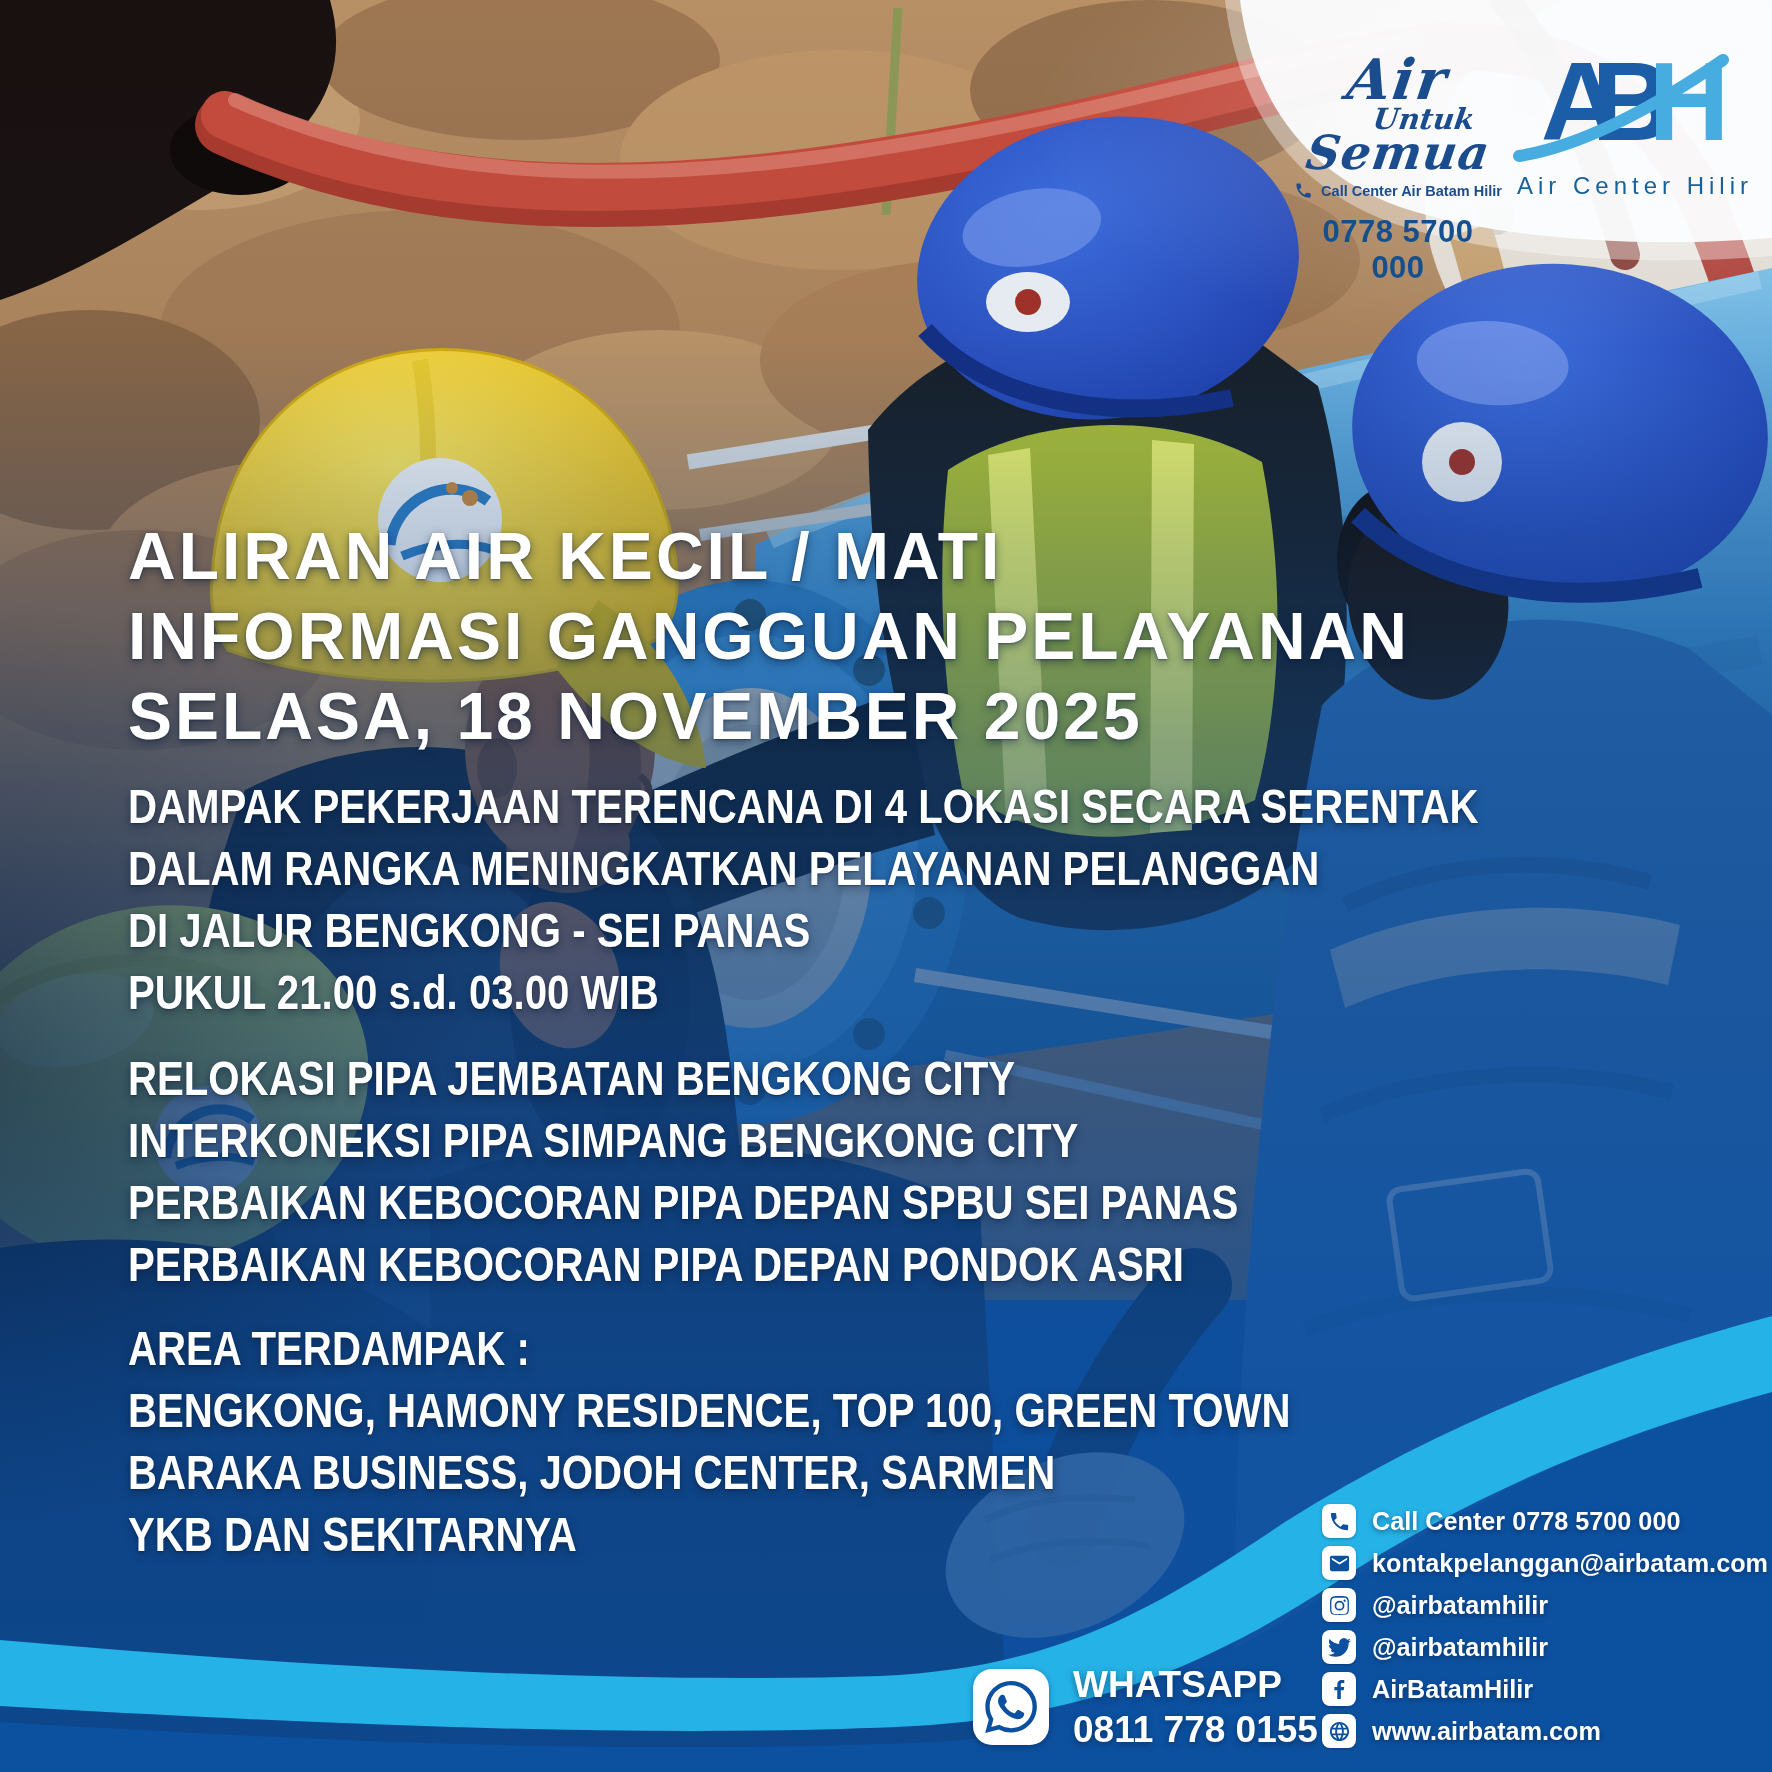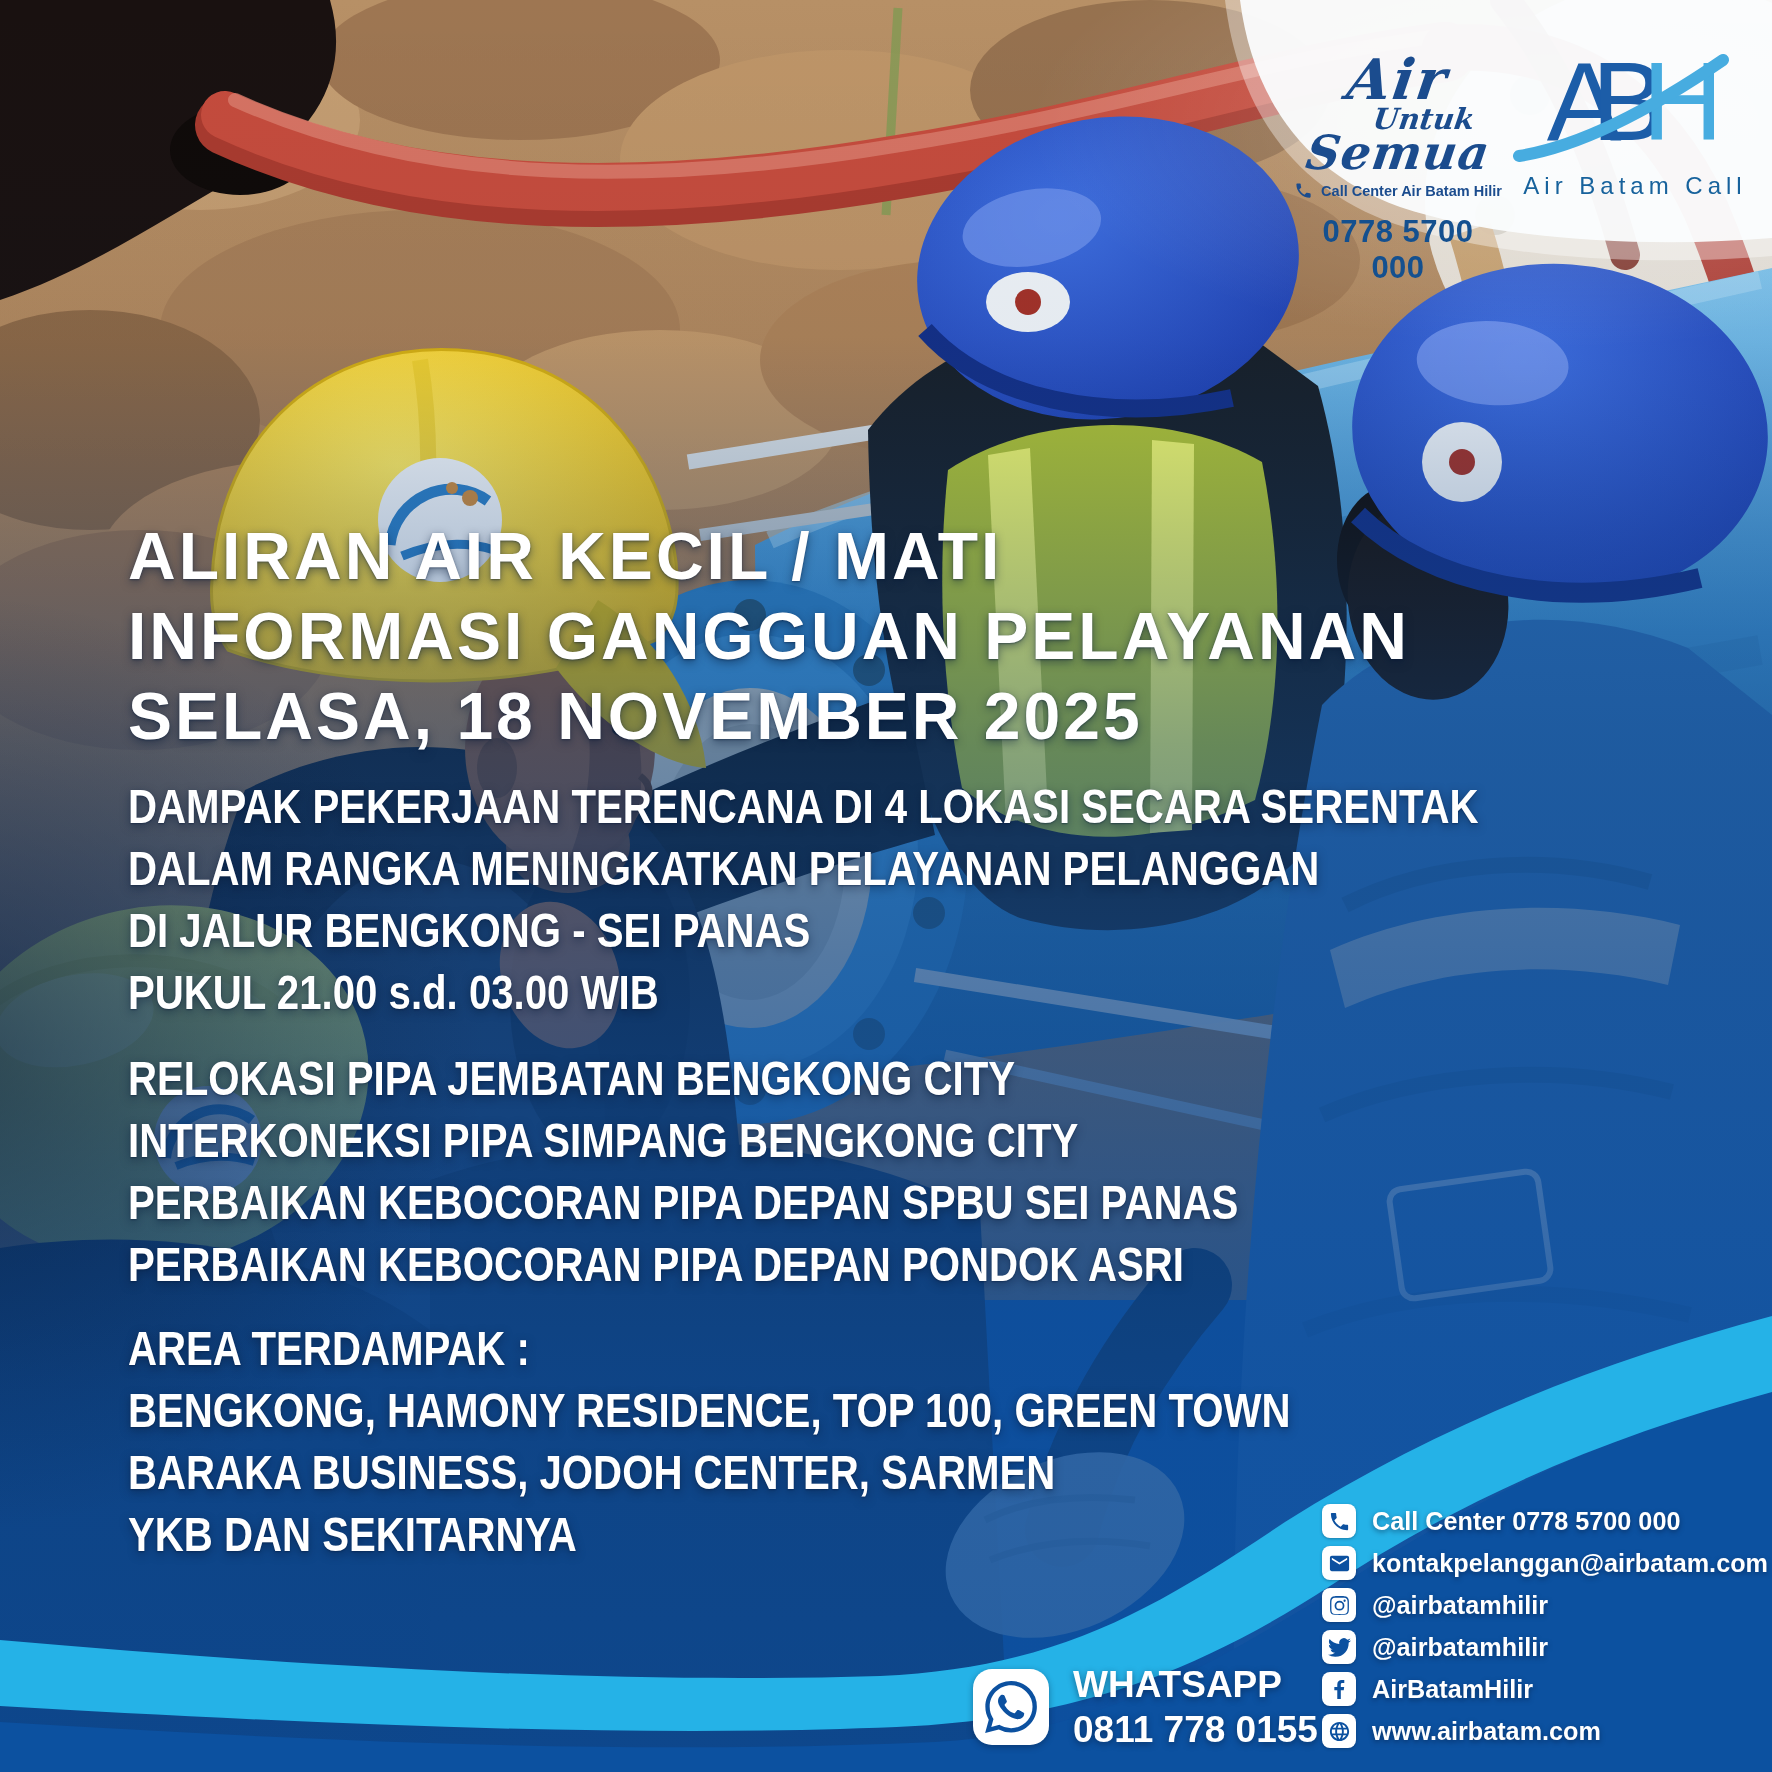--- a/index.html
+++ b/index.html
@@ -44,21 +44,21 @@
           transform:skewX(-8deg);letter-spacing:2px;line-height:58px;}
   .air-l2{font-family:"DejaVu Serif",serif;font-style:italic;font-weight:700;font-size:29px;
           line-height:30px;margin-top:-4px;padding-left:52px;transform:skewX(-8deg);}
   .air-l3{font-family:"DejaVu Serif",serif;font-style:italic;font-weight:700;font-size:47px;
           line-height:50px;margin-top:-6px;transform:skewX(-8deg);letter-spacing:1px;}
   .cc-row{margin-top:3px;display:flex;align-items:center;justify-content:center;gap:8px;
           font-size:14.5px;font-weight:700;white-space:nowrap;}
   .cc-num{margin-top:14px;font-size:31px;font-weight:800;letter-spacing:.5px;color:#14508f;}
 
   .logo-abh{position:absolute;left:1505px;top:46px;width:260px;text-align:center;}
-  .mono{position:relative;height:118px;font-size:112px;line-height:112px;font-weight:400;text-align:center;}
+  .mono{position:relative;height:118px;font-size:112px;line-height:112px;font-weight:700;text-align:center;}
   .mono .mA{color:#1c5da8;letter-spacing:-30px;}
   .mono .mB{color:#1c5da8;letter-spacing:-24px;}
   .mono .mH{color:#47ace0;letter-spacing:0;}
   .mono svg{position:absolute;left:8px;top:4px;pointer-events:none;}
   .wordmark{margin-top:8px;font-size:24px;font-weight:500;letter-spacing:5px;color:#17629c;white-space:nowrap;}
 
   
   .contacts{position:absolute;left:1322px;top:1500px;display:flex;flex-direction:column;}
   .c-row{display:flex;align-items:center;height:42px;gap:16px;}
   .c-icon{width:34px;height:34px;background:#fff;border-radius:8px;flex:0 0 34px;
@@ -294,21 +294,21 @@
     <div class="cc-num">0778 5700 000</div>
   </div>
 
   <div class="logo-abh">
     <div class="mono">
       <span class="mA">A</span><span class="mB">B</span><span class="mH">H</span>
       <svg width="240" height="120" viewBox="0 0 240 120">
         <path d="M6,106 C70,96 140,58 210,10" stroke="#47ace0" stroke-width="12" fill="none" stroke-linecap="round"></path>
       </svg>
     </div>
-    <div class="wordmark">Air Batam Call</div>
+    <div class="wordmark">Air Center Hilir</div>
   </div>
 
   <div class="txt title">
     <div>ALIRAN AIR KECIL / MATI</div>
     <div>INFORMASI GANGGUAN PELAYANAN</div>
     <div>SELASA, 18 NOVEMBER 2025</div>
   </div>
 
   <div class="txt para p1">
     <div>DAMPAK PEKERJAAN TERENCANA DI 4 LOKASI SECARA SERENTAK</div>

